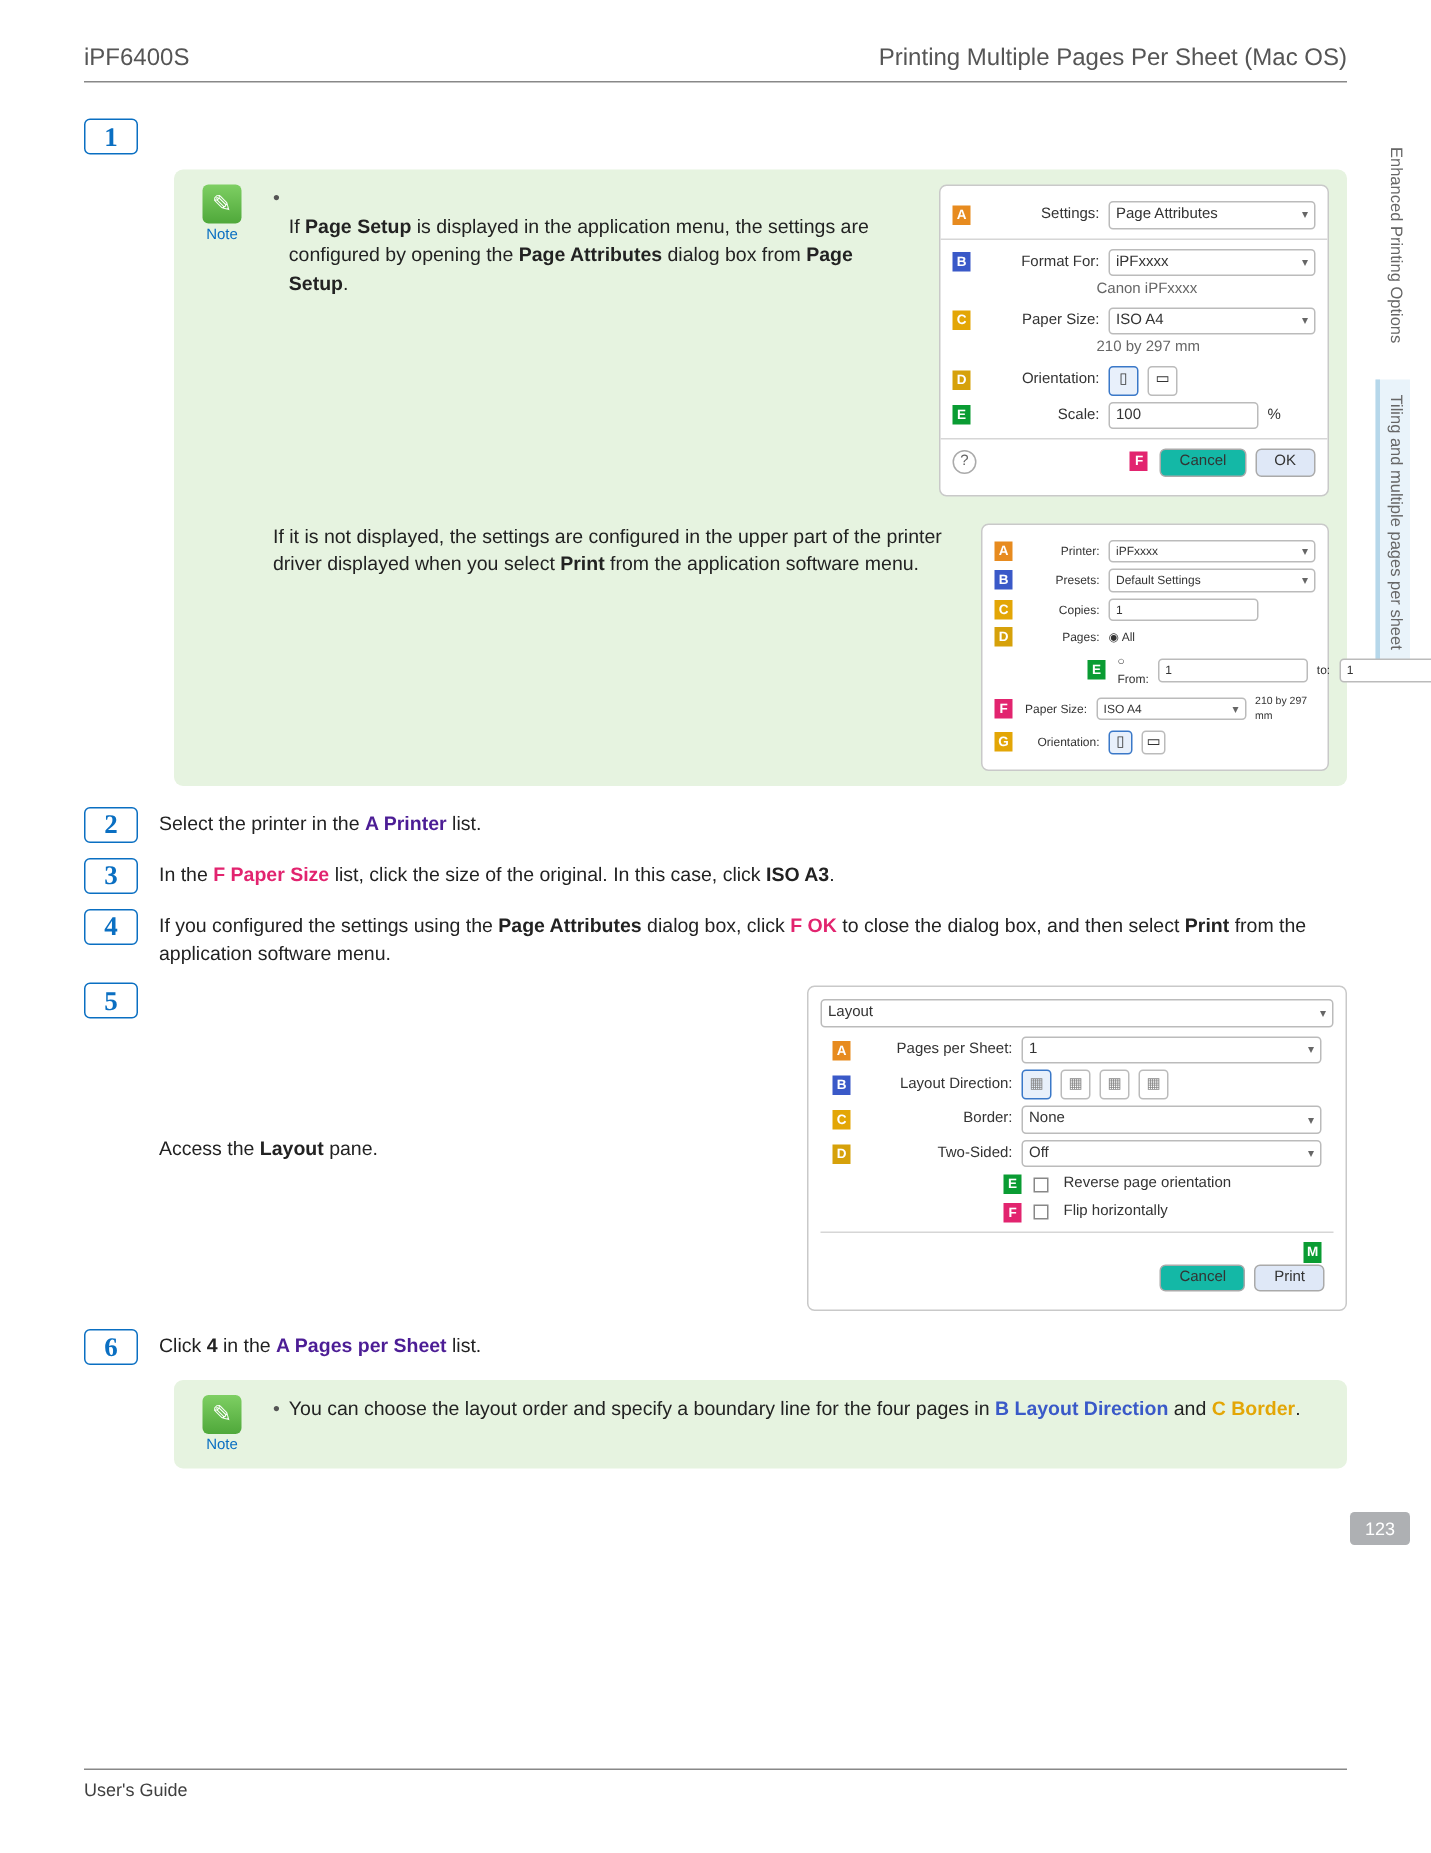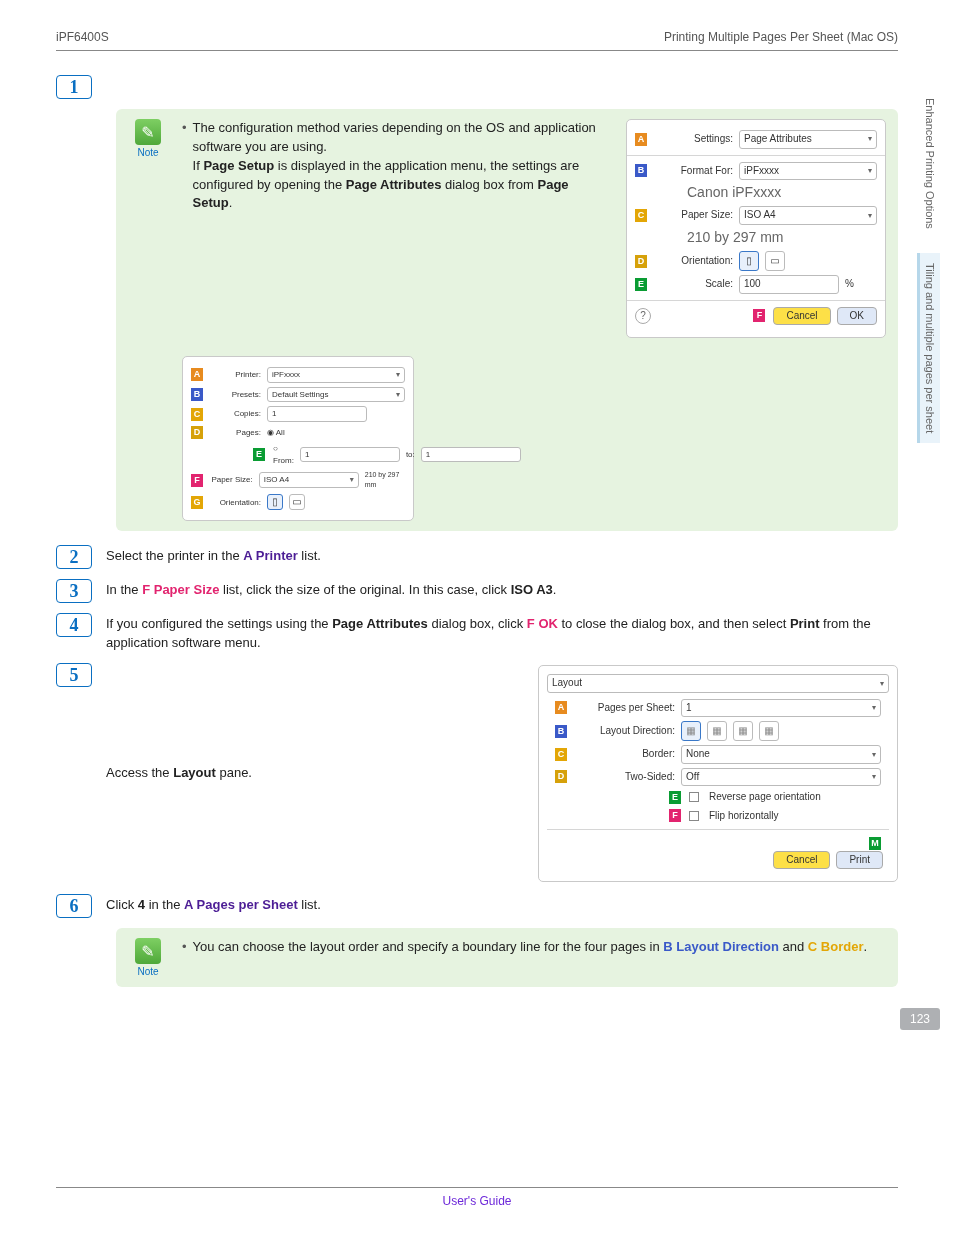--- a/index.html
+++ b/index.html
@@ -3,21 +3,21 @@
 <meta charset="utf-8">
 <style>
   * { box-sizing: border-box; }
   body {
     margin: 0; padding: 0;
     font-family: Arial, Helvetica, sans-serif;
     font-size: 13px; color: #222; background: #fff;
     width: 954px;
   }
   .page { padding: 30px 56px 30px 56px; position: relative; }
-  .hdr { display: flex; justify-content: space-between; color: #555; font-size: 12px; margin-bottom: 6px; }
+  .hdr { display: flex; justify-content: space-between; color: #555; font-size: 16px; margin-bottom: 6px; }
   .hdr-line { border-top: 1px solid #888; margin-bottom: 24px; }
   .side-tabs { position: absolute; right: 14px; top: 88px; display: flex; flex-direction: column; gap: 14px; }
   .side-tab {
     writing-mode: vertical-rl; text-orientation: mixed; font-size: 11px; color: #666;
     padding: 10px 4px; background: #fff;
   }
   .side-tab.active { background: #e9f3fa; border-left: 3px solid #b6d7ea; }
   .pagenum-pill {
     position: absolute; right: 14px; top: 1008px;
     background: #aeb0b3; color: #fff; font-size: 12px; padding: 4px 10px; border-radius: 3px;
@@ -49,36 +49,36 @@
   .dialog {
     background: #fff; border: 1px solid #c9c9c9; border-radius: 5px; font-size: 10px; color: #333;
   }
   .d-row { display: flex; align-items: center; margin: 4px 8px; gap: 6px; }
   .d-lab { width: 78px; text-align: right; }
   .d-sel { flex: 1; border: 1px solid #bbb; border-radius: 3px; padding: 1px 4px; display: flex; justify-content: space-between; align-items: center; background: #fff; min-width: 100px; }
   .d-sel .arr { font-size: 8px; color: #666; }
   .tag { display: inline-block; min-width: 12px; padding: 0 2px; font-size: 9px; font-weight: bold; color: #fff; text-align: center; margin-right: 2px; }
   .tA { background: #e78b1f; } .tB { background: #3a59c8; } .tC { background: #e3a606; }
   .tD { background: #d6a10a; } .tE { background: #0a9c33; } .tF { background: #e2246f; } .tM { background: #0a9c33; }
-  .btn { border: 1px solid #aaa; border-radius: 4px; padding: 1px 12px; font-size: 10px; background: #fde047; }
+  .btn { border: 1px solid #aaa; border-radius: 4px; padding: 1px 12px; font-size: 10px; background: #14b8a6; }
   .btn.ok { background: #dfe8f7; }
-  .d-sub { font-size: 14px; color: #666; margin-left: 60px; margin-top: -2px; margin-bottom: 2px; }
+  .d-sub { font-size: 10px; color: #666; margin-left: 104px; margin-top: -2px; margin-bottom: 2px; }
   .orient-btn { width: 20px; height: 20px; border: 1px solid #bbb; border-radius: 3px; display: inline-flex; align-items: center; justify-content: center; font-size: 10px; }
   .orient-btn.sel { border-color: #3a78c8; background: #e8f0fb; }
   .q-circle { width: 16px; height: 16px; border: 1px solid #aaa; border-radius: 50%; display: flex; align-items: center; justify-content: center; font-size: 10px; color: #666; }
   .note-block .dialog-wrap { flex: 0 0 auto; }
   .note-split { display: flex; gap: 16px; align-items: flex-start; }
   .note-left { flex: 1 1 auto; }
   
   .layout-dialog-wrap { margin-left: auto; width: 360px; }
   .hr-divider { border: none; border-top: 1px solid #d6d6d6; margin: 6px 0; }
   .checkbox { width: 10px; height: 10px; border: 1px solid #888; display: inline-block; vertical-align: middle; margin-right: 4px; }
   .layout-grid-btn { width: 20px; height: 20px; border: 1px solid #bbb; border-radius: 3px; display: inline-flex; align-items: center; justify-content: center; font-size: 10px; color: #888; background: #fff; }
   .layout-grid-btn.sel { border-color: #3a78c8; background: #e8f0fb; }
-  .ftr { display: flex; justify-content: center; color: #6d28d9; font-size: 12px; border-top: 1px solid #888; padding-top: 6px; margin-top: 200px; }
+  .ftr { display: flex; justify-content: flex-start; color: #404040; font-size: 12px; border-top: 1px solid #888; padding-top: 6px; margin-top: 200px; }
 </style>
 </head>
 <body>
 
 <div class="page">
   <div class="hdr">
     <span>iPF6400S</span>
     <span>Printing Multiple Pages Per Sheet (Mac OS)</span>
   </div>
   <div class="hdr-line"></div>
@@ -97,21 +97,21 @@
     <div class="note-icon">
       <div class="note-icon-svg"></div>
       <span>Note</span>
     </div>
     <div class="note-text">
       <div class="note-split">
         <div class="note-left">
           <div class="bullet">
               <span class="dot">•</span>
               <div>
-            <span>The configuration method varies depending on the OS and application software you are using.</span><br>
+            <br>
             <span>If </span><b>Page Setup</b><span> is displayed in the application menu, the settings are configured by opening the </span><b>Page Attributes</b><span> dialog box from </span><b>Page Setup</b><span>.</span>
           </div>
             </div>
         </div>
         <div class="dialog-wrap">
           <div class="dialog" style="width:260px; padding:6px 0 8px;">
             <div class="d-row">
                 <span class="tag tA">A</span>
                 <span class="d-lab">Settings:</span>
                 <div class="d-sel">
@@ -159,20 +159,23 @@
                 <span style="text-align:right;"><span class="tag tF" style="display:inline-block; margin-bottom:2px;">F</span></span>
                 <span class="btn">Cancel</span>
                 <span class="btn ok">OK</span>
               </span>
             </div>
           </div>
         </div>
       </div>
 
       <div class="note-split" style="margin-top:18px;">
+        <div class="note-left">
+          <span>If it is not displayed, the settings are configured in the upper part of the printer driver displayed when you select </span><b>Print</b><span> from the application software menu.</span>
+        </div>
         <div class="dialog-wrap">
           <div class="dialog" style="width:232px; padding:6px 0; font-size:8px;">
             <div class="d-row">
                 <span class="tag tA">A</span>
                 <span class="d-lab" style="width:50px;">Printer:</span>
                 <div class="d-sel">
                   <span>iPFxxxx</span>
                   <span class="arr">▾</span>
                 </div>
               </div>

